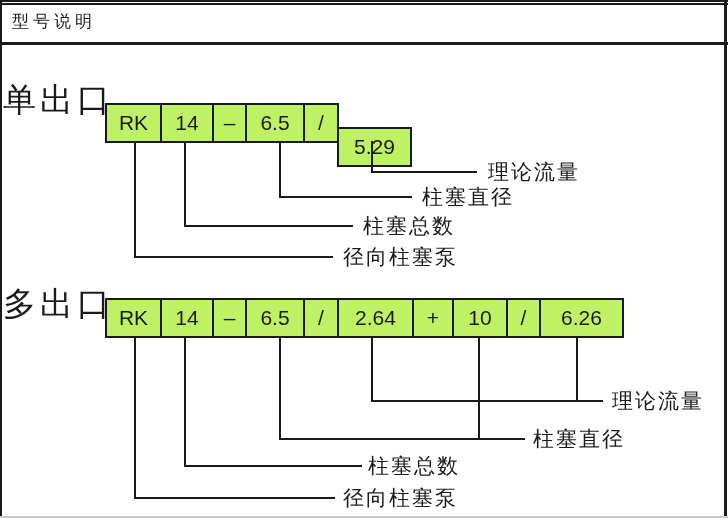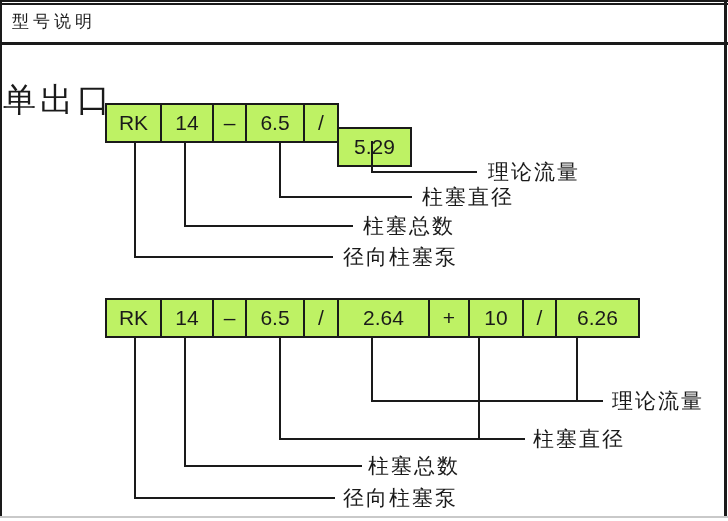--- a/index.html
+++ b/index.html
@@ -67,28 +67,29 @@
   <div class="hline" style="left:184px;top:225px;width:169px;"></div>
 
   <div class="vline" style="left:134px;top:141px;height:117px;"></div>
   <div class="hline" style="left:134px;top:256px;width:199px;"></div>
 
   <div class="leader-label" style="left:488px;top:160px;">理论流量</div>
   <div class="leader-label" style="left:422px;top:185px;">柱塞直径</div>
   <div class="leader-label" style="left:363px;top:214px;">柱塞总数</div>
   <div class="leader-label" style="left:343px;top:245px;">径向柱塞泵</div>
 
+  <div class="section-heading" style="top:266px;">多出口</div>
 
   <div class="code-row" style="left:105px;top:298px;">
     <span class="cell" style="width:57px;">RK</span>
     <span class="cell" style="width:54px;">14</span>
     <span class="cell" style="width:35px;">–</span>
     <span class="cell" style="width:60px;">6.5</span>
     <span class="cell" style="width:36px;">/</span>
-    <span class="cell" style="width:93px;">2.64</span>
+    <span class="cell" style="width:77px;">2.64</span>
     <span class="cell" style="width:42px;">+</span>
     <span class="cell" style="width:56px;">10</span>
     <span class="cell" style="width:35px;">/</span>
     <span class="cell" style="width:85px;">6.26</span>
   </div>
 
   <div class="vline" style="left:371px;top:336px;height:66px;"></div>
   <div class="vline" style="left:576px;top:336px;height:66px;"></div>
   <div class="hline" style="left:371px;top:400px;width:232px;"></div>
 

